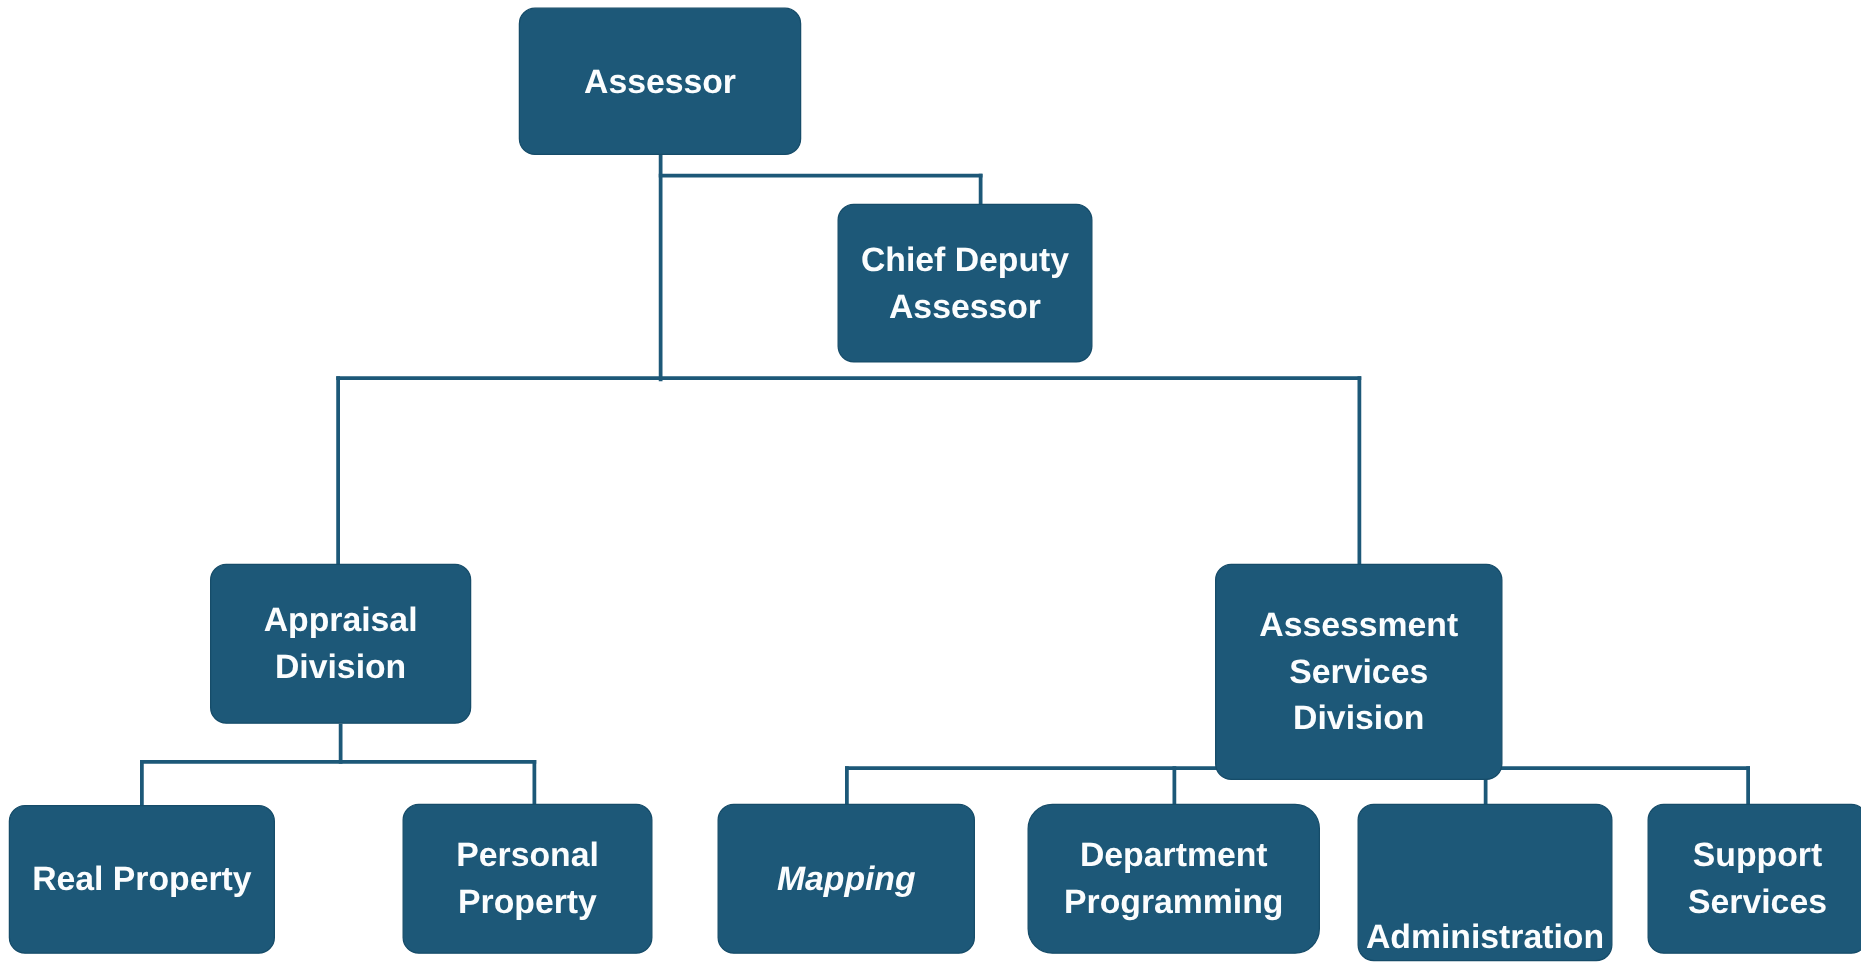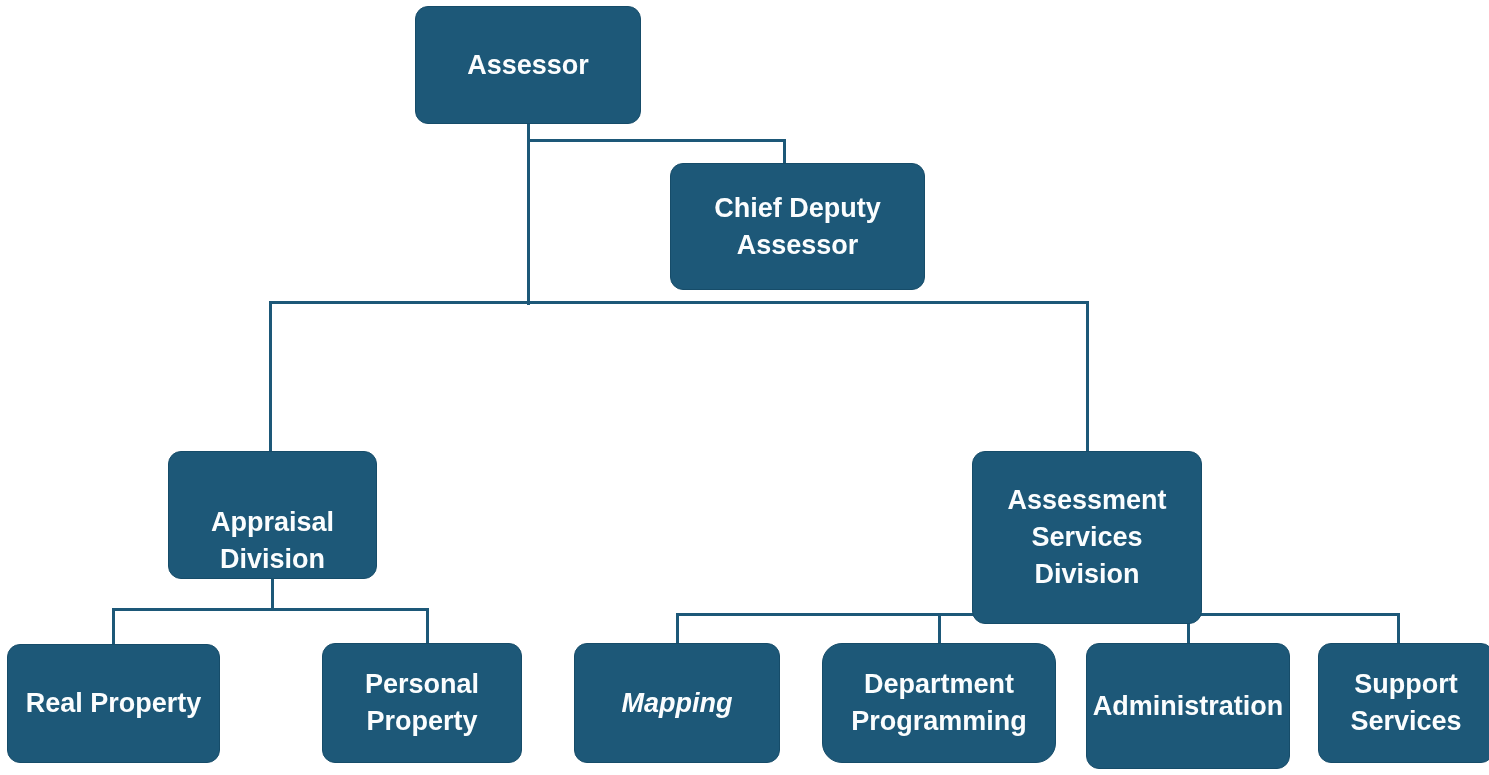--- a/index.html
+++ b/index.html
@@ -24,28 +24,28 @@
     text-align: center;
     font-weight: bold;
     font-size: 27px;
     line-height: 1.37;
   }
   .node-label { white-space: pre-line; }
   .edge { position: absolute; background: #1d5878; }
 
   
   #n-assessor            { left: 415px; top: 6px;   width: 226px; height: 118px; }
-  #n-chief-deputy        { left: 670px; top: 163px; width: 255px; height: 127px; }
-  #n-appraisal           { left: 168px; top: 451px; width: 209px; height: 128px; align-items: flex-end; }
+  #n-chief-deputy        { left: 670px; top: 163px; width: 204px; height: 127px; }
+  #n-appraisal           { left: 168px; top: 451px; width: 209px; height: 128px; }
   #n-assessment-services { left: 972px; top: 451px; width: 230px; height: 173px; }
   #n-real-property       { left: 7px;   top: 644px; width: 213px; height: 119px; }
   #n-personal-property   { left: 322px; top: 643px; width: 200px; height: 120px; }
   #n-mapping             { left: 574px; top: 643px; width: 206px; height: 120px; font-style: italic; }
   #n-dept-programming    { left: 822px; top: 643px; width: 234px; height: 120px; border-radius: 20px; }
-  #n-administration      { left: 1086px;top: 643px; width: 204px; height: 126px; }
+  #n-administration      { left: 1086px;top: 643px; width: 204px; height: 126px; align-items: flex-end; }
   #n-support-services    { left: 1318px;top: 643px; width: 176px; height: 120px; }
 </style>
 </head>
 <body>
 
 <div class="stage">
 
   <div class="edge" style="left:527px; top:124px; width:3px; height:181px;"></div>
   <div class="edge" style="left:527px; top:139px; width:259px; height:3px;"></div>
   <div class="edge" style="left:783px; top:139px; width:3px; height:26px;"></div>

